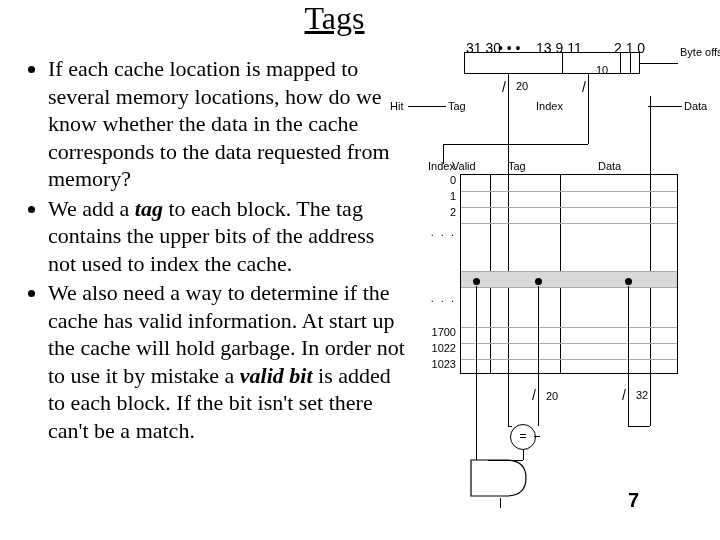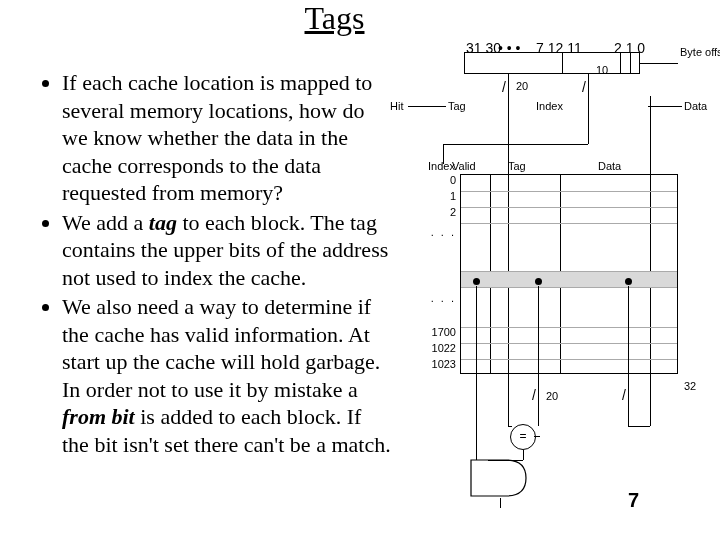--- a/index.html
+++ b/index.html
@@ -29,21 +29,21 @@
   }
   .body-text {
     position: absolute;
     top: 55px;
     left: 22px;
     width: 385px;
     font-size: 22px;
     line-height: 1.25;
   }
   .body-text ul {
-    margin: 14px;
+    margin: 0;
     padding-left: 26px;
     font-family: Liberation Serif, serif;
   }
   .body-text li {
     margin-bottom: 2px;
   }
   .ital-bold { font-style: italic; font-weight: bold; }
 
   .diagram {
     position: absolute;
@@ -132,28 +132,28 @@
 <body>
 
 <div class="slide">
 
   <div class="title">Tags</div>
 
   <div class="body-text">
     <ul>
       <li>If each cache location is mapped to several memory locations, how do we know whether the data in the cache corresponds to the data requested from memory?</li>
       <li>We add a <span class="ital-bold">tag</span> to each block. The tag contains the upper bits of the address not used to index the cache.</li>
-      <li>We also need a way to determine if the cache has valid information. At start up the cache will hold garbage. In order not to use it by mistake a <span class="ital-bold">from bit</span> is added to each block. If the bit isn't set there can't be a match.</li>
+      <li>We also need a way to determine if the cache has valid information. At start up the cache will hold garbage. In order not to use it by mistake a <span class="ital-bold">valid bit</span> is added to each block. If the bit isn't set there can't be a match.</li>
     </ul>
   </div>
 
   <div class="diagram">
 
     <div class="tick" style="left:78px; top:0px;">31 30</div>
-    <div class="tick" style="left:148px; top:0px;">7 12 11</div>
+    <div class="tick" style="left:148px; top:0px;">13 9 11</div>
     <div class="tick" style="left:226px; top:0px;text-align:center;">2 1 0</div>
     <div class="tick" style="left:110px; top:0px;">• • •</div>
 
     <div class="box" style="left:76px; top:12px; width:176px; height:22px;"></div>
     <div class="wire v" style="left:174px; top:12px; height:22px;"></div>
     <div class="wire v" style="left:232px; top:12px; height:22px;"></div>
     <div class="wire v" style="left:242px; top:12px; height:22px;"></div>
 
     <div class="lbl" style="left:292px; top:6px; line-height:1.1;">
       <span>Byte offset</span>
@@ -219,21 +219,21 @@
 
     <div class="wire v" style="left:240px; top:246px; height:140px;"></div>
     <div style="position:absolute; left:237px; top:238px; width:7px; height:7px; border-radius:50%; background:#000;"></div>
 
     <div class="wire v" style="left:88px; top:246px; height:176px;"></div>
     <div style="position:absolute; left:85px; top:238px; width:7px; height:7px; border-radius:50%; background:#000;"></div>
 
     <div class="slash" style="left:144px; top:348px;">/</div>
     <div class="lbl" style="left:158px; top:350px;">20</div>
     <div class="slash" style="left:234px; top:348px;">/</div>
-    <div class="lbl" style="left:248px; top:340px;margin-left:48px;">32</div>
+    <div class="lbl" style="left:248px; top:349px;">32</div>
 
     <div class="wire h" style="left:240px; top:386px; width:22px;"></div>
 
     <div class="cmp" style="left:122px; top:384px; width:26px; height:26px;">=</div>
 
     <div class="wire h" style="left:120px; top:386px; width:4px;"></div>
     <div class="wire h" style="left:146px; top:396px; width:6px;"></div>
     <div class="wire v" style="left:135px; top:410px; height:10px;"></div>
 
     <svg style="position:absolute; left:78px; top:418px; width:70px; height:40px;">

